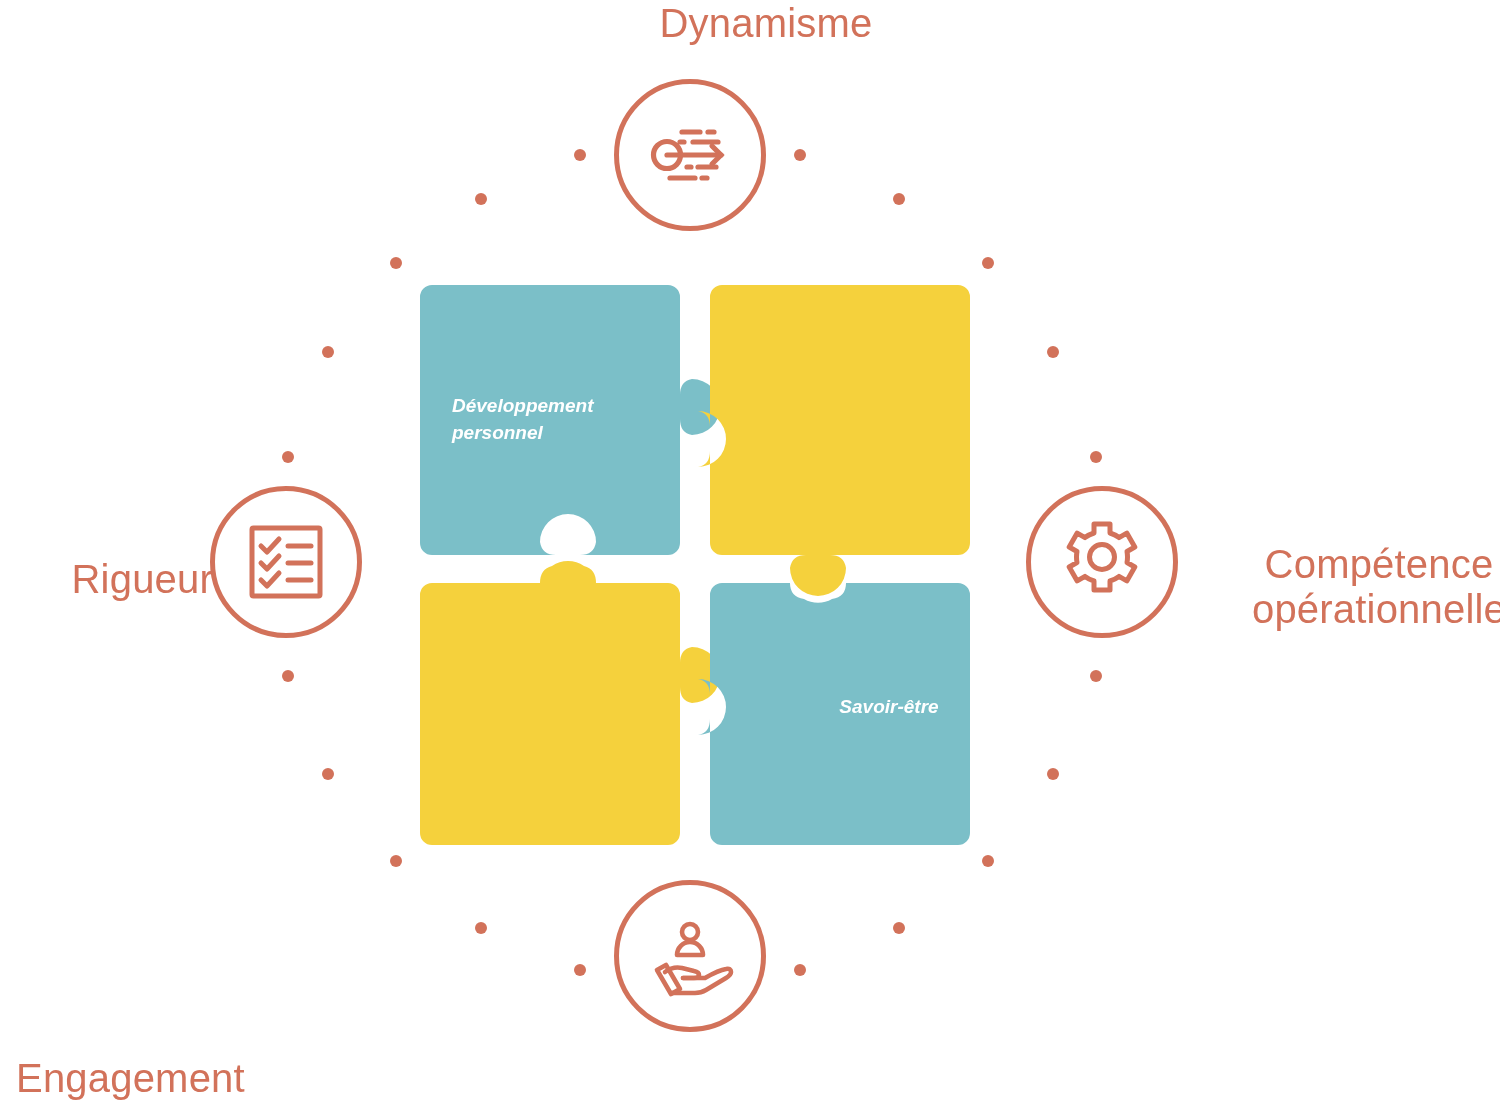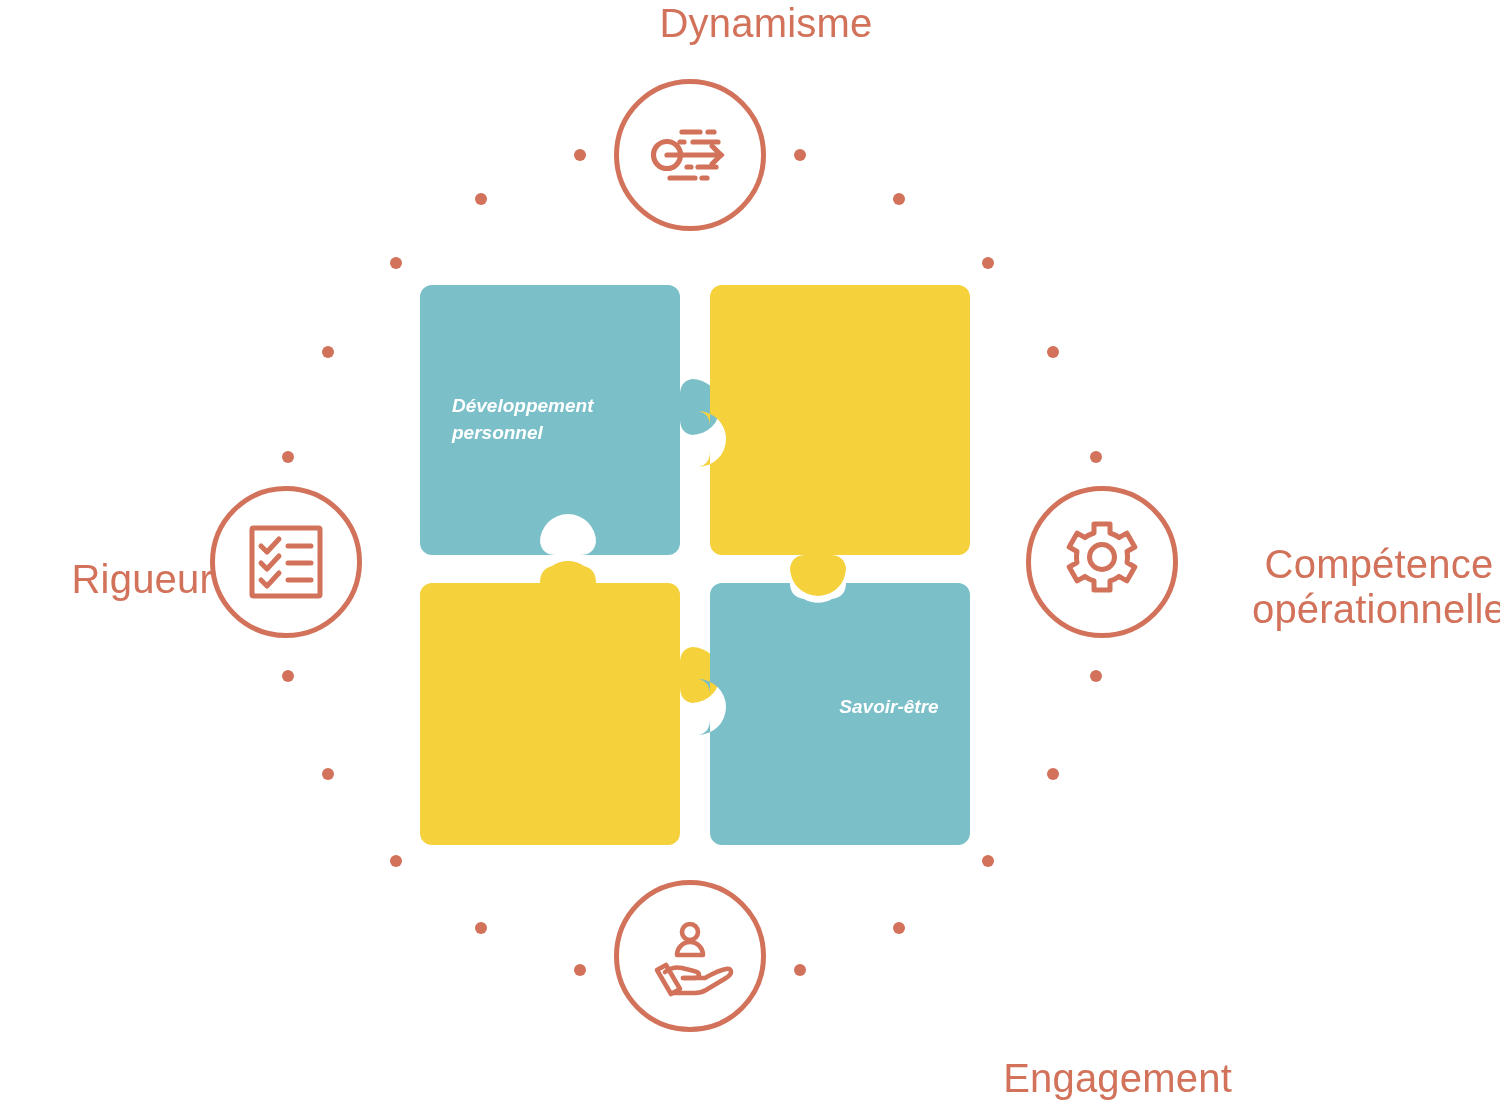--- a/index.html
+++ b/index.html
@@ -32,21 +32,21 @@
   #label-dynamisme {
     top: 1px;
     left: 0;
     width: 1500px;
     text-align: center;
   }
   #label-engagement {
     top: 1056px;
     left: 0;
     width: 1216px;
-    text-align: right;
+    text-align: left;
   }
   #label-rigueur {
     top: 541px;
     left: 13px;
     width: 200px;
     text-align: right;
     padding-left: 8px;
     box-sizing: border-box;
     margin-top: 16px;
   }

